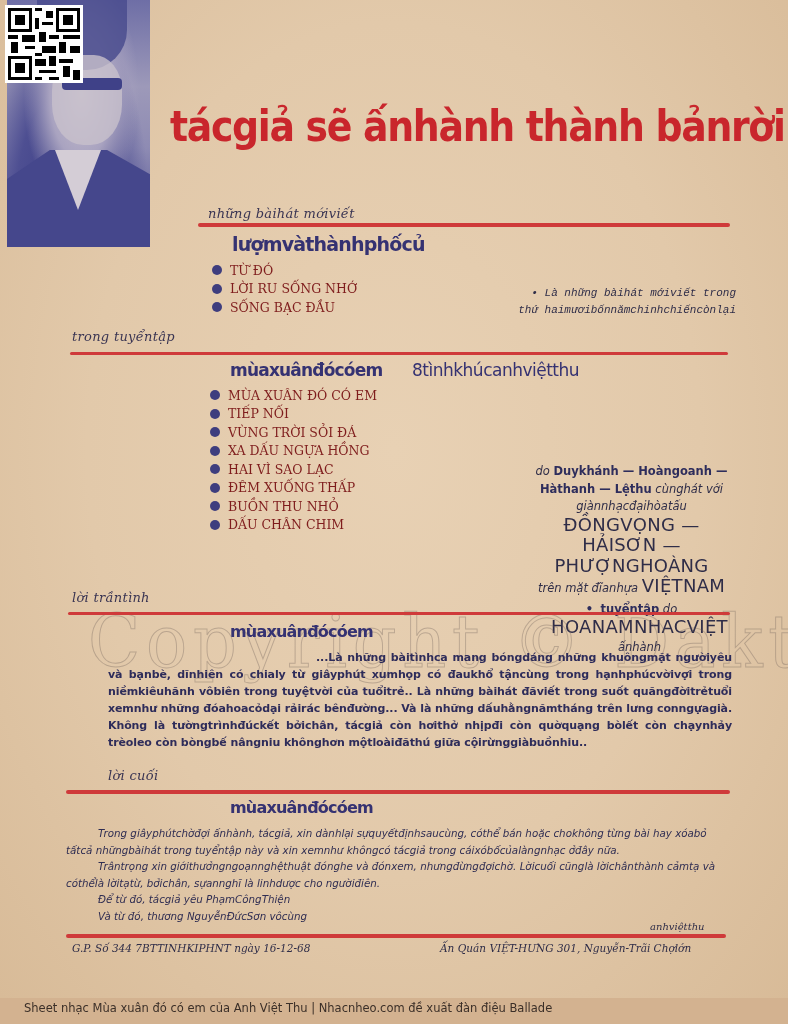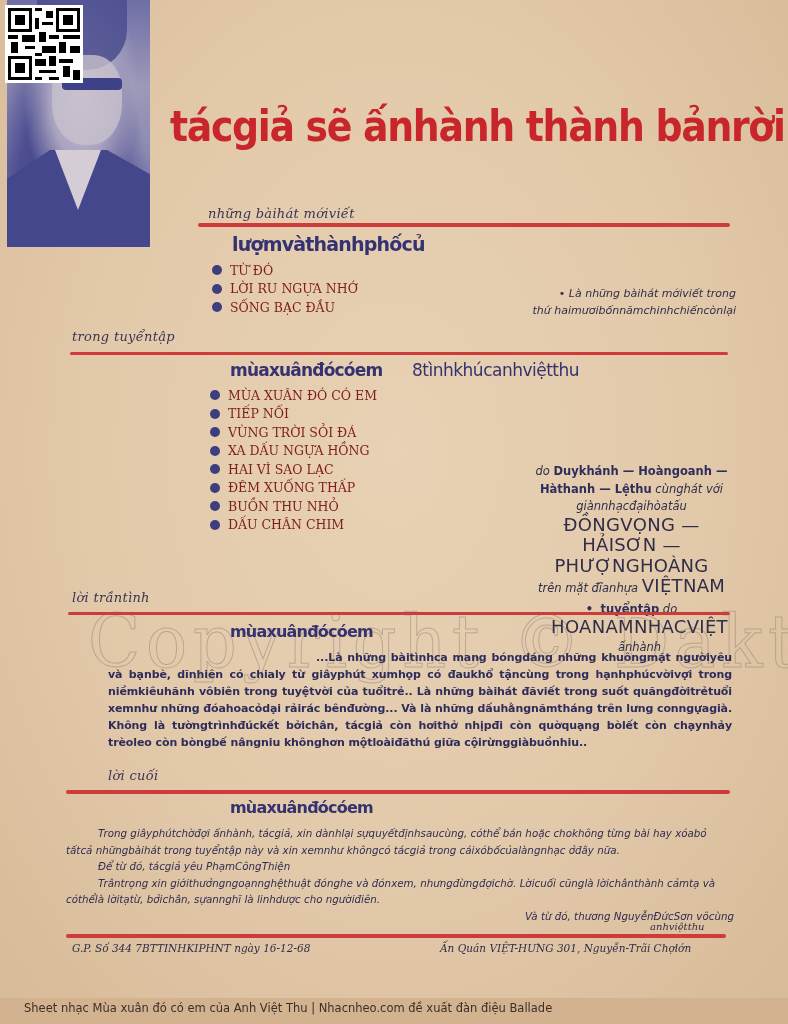--- a/index.html
+++ b/index.html
@@ -150,28 +150,28 @@
 <div class="section-label" style="left:208px; top:206px;">những bàihát mớiviết</div>
 <div class="rule" style="left:198px; top:223px; width:532px; height:3.5px;"></div>
 <div class="album-title" style="left:232px; top:233px; font-size:19px;">lượmvàthànhphốcủ</div>
 <ul class="song-list" style="left:212px; top:261px;">
   <li>
       <span class="dot"></span>
       <span>TỪ ĐÓ</span>
     </li>
   <li>
       <span class="dot"></span>
-      <span>LỜI RU NGỰA NHỚ</span>
+      <span>LỜI RU SỐNG NHỚ</span>
     </li>
   <li>
       <span class="dot"></span>
       <span>SỐNG BẠC ĐẦU</span>
     </li>
 </ul>
-<div class="note" style="left:511px; top:285px; width:225px; text-align:right;">
+<div class="note" style="left:511px; top:285px; width:225px; text-align:right;font-family:Liberation Mono, monospace;">
   <div>• Là những bàihát mớiviết trong</div>
   <div>thứ haimươibốnnămchinhchiếncònlại</div>
 </div>
 
 <div class="section-label" style="left:72px; top:329px;">trong tuyểntập</div>
 <div class="rule" style="left:70px; top:352px; width:658px;"></div>
 <div class="album-title" style="left:230px; top:360px; font-size:17px;">mùaxuânđócóem</div>
 <div class="subtitle" style="left:412px; top:360px;">8tìnhkhúcanhviệtthu</div>
 <ul class="song-list" style="left:210px; top:386px;">
   <li>
@@ -225,23 +225,23 @@
 <div class="album-title" style="left:230px; top:622px; font-size:16px;">mùaxuânđócóem</div>
 <div class="para" style="left:108px; top:649px; width:624px; text-indent:208px;">
   <p>...Là những bàitìnhca mang bóngdáng những khuôngmặt ngườiyêu và bạnbè, dĩnhiên có chialy từ giâyphút xumhọp có đaukhổ tậncùng trong hạnhphúcvờivợi trong niềmkiêuhãnh vôbiên trong tuyệtvời của tuổitrẻ.. Là những bàihát đãviết trong suốt quãngđờitrẻtuổi xemnhư những đóahoacỏdại rảirác bênđường... Và là những dấuhằngnămtháng trên lưng conngựagià. Không là tườngtrìnhđúckết bởichân, tácgiả còn hơithở nhịpđi còn quờquạng bòlết còn chạynhảy trèoleo còn bòngbế nângniu khônghơn mộtloàiđãthú giữa cộirừnggiàbuồnhiu..</p>
 </div>
 
 <div class="section-label" style="left:72px; top:768px;margin-left:36px;">lời cuối</div>
 <div class="rule" style="left:66px; top:790px; width:664px; height:3.5px;"></div>
 <div class="album-title" style="left:230px; top:798px; font-size:16px;">mùaxuânđócóem</div>
 <div class="para-italic" style="left:66px; top:825px; width:668px;">
   <p style="text-indent:32px;">Trong giâyphútchờđợi ấnhành, tácgiả, xin dànhlại sựquyếtđịnhsaucùng, cóthể bán hoặc chokhông từng bài hay xóabỏ tấtcả nhữngbàihát trong tuyểntập này và xin xemnhư khôngcó tácgiả trong cáixóbốcủalàngnhạc ởđây nữa.</p>
+  <p style="text-indent:32px;">Trântrọng xin giớithưởngngoạnnghệthuật đónghe và đónxem, nhưngđừngđợichờ. Lờicuối cũnglà lờichânthành cảmtạ và cóthểlà lờitạtừ, bởichân, sựannghĩ là linhdược cho ngườiđiên.</p>
   <p style="padding-left:32px;">Để từ đó, tácgiả yêu PhạmCôngThiện</p>
-  <p style="text-indent:32px;">Trântrọng xin giớithưởngngoạnnghệthuật đónghe và đónxem, nhưngđừngđợichờ. Lờicuối cũnglà lờichânthành cảmtạ và cóthểlà lờitạtừ, bởichân, sựannghĩ là linhdược cho ngườiđiên.</p>
-  <p style="padding-left:32px;text-align:right;">Và từ đó, thương NguyễnĐứcSơn vôcùng</p>
+  <p style="padding-left:32px;">Và từ đó, thương NguyễnĐứcSơn vôcùng</p>
 </div>
 <div class="signature" style="left:650px; top:921px;">anhviệtthu</div>
 
 <div class="rule" style="left:66px; top:934px; width:660px; height:3.5px;"></div>
 <div class="footer-left" style="left:72px; top:942px;">G.P. Số 344 7BTTINHKIPHNT ngày 16-12-68</div>
 <div class="footer-right" style="left:440px; top:942px;">Ấn Quán VIỆT-HƯNG 301, Nguyễn-Trãi Chợlớn</div>
 
 <div class="caption">Sheet nhạc Mùa xuân đó có em của Anh Việt Thu | Nhacnheo.com đề xuất đàn điệu Ballade</div>
 
 </body></html>

